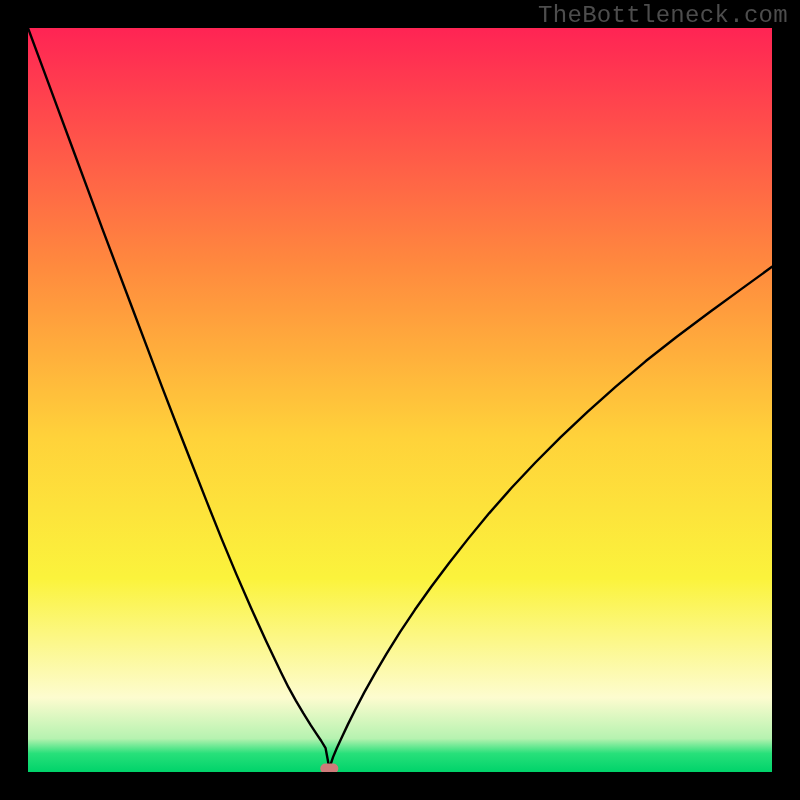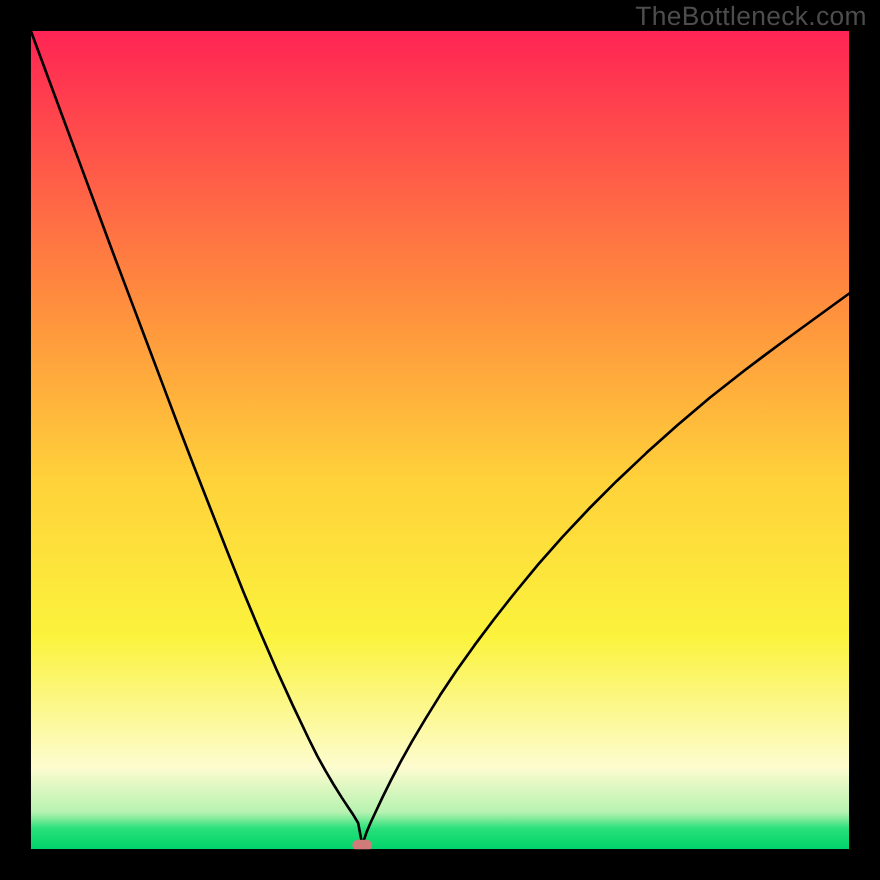--- a/index.html
+++ b/index.html
@@ -19,20 +19,21 @@
 .watermark {
   position: absolute;
   top: 2px;
   right: 12px;
   color: #4d4d4d;
   font-size: 24px;
   font-weight: 500;
   letter-spacing: 0.3px;
   z-index: 5;
   user-select: none;
+  font-family: Liberation Mono, monospace;
 }
 svg.plot {
   position: absolute;
   left: 28px;
   top: 28px;
   width: 744px;
   height: 744px;
   display: block;
 }
 </style>

